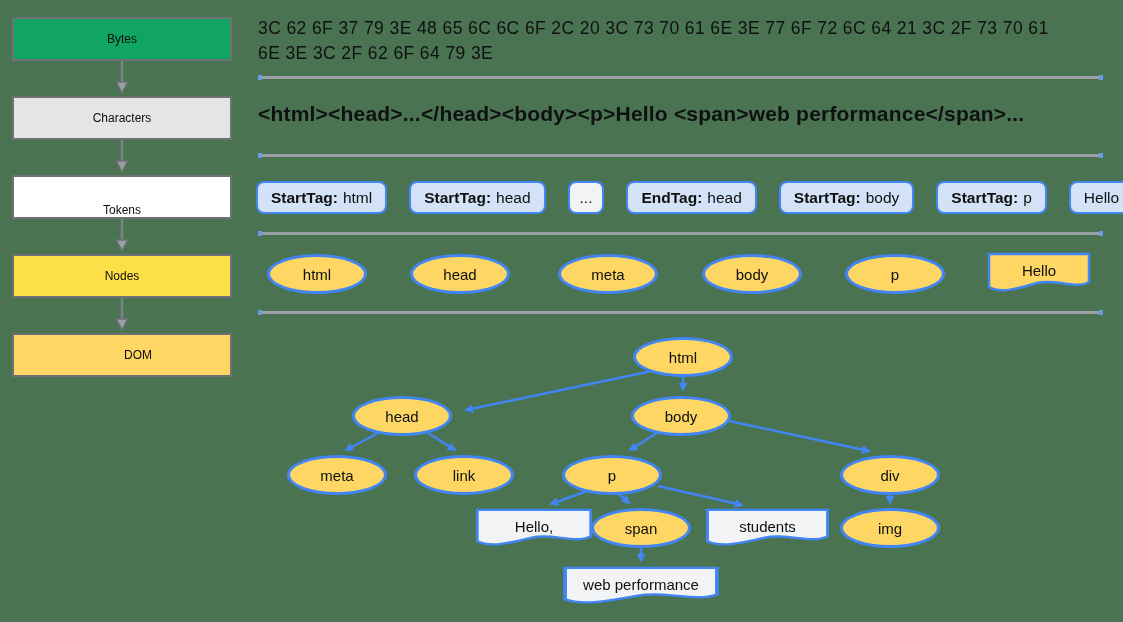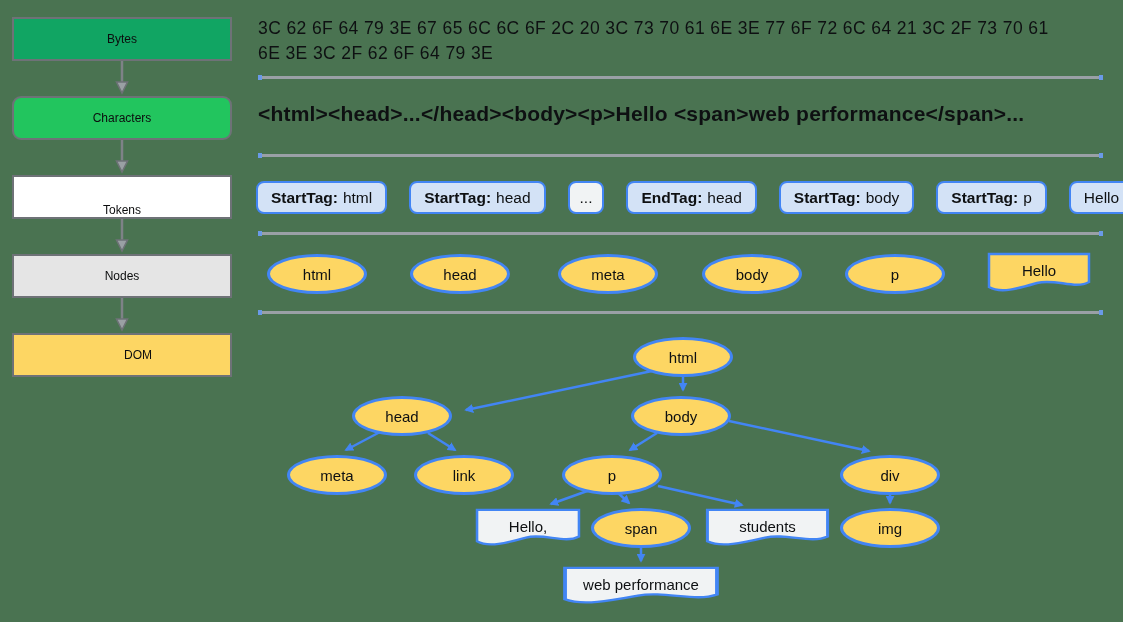--- a/index.html
+++ b/index.html
@@ -10,23 +10,23 @@
     color:#121416;
   }
   
   .pipe-box{
     position:absolute;left:12px;width:220px;height:44px;
     border:2px solid #6E7277;box-sizing:border-box;
     display:flex;align-items:center;justify-content:center;
     font-size:12px;color:#0c0d0e;
   }
   .pipe-bytes{top:17px;background:#11A563;}
-  .pipe-characters{top:96px;background:#22c55e;border-radius:9px;}
+  .pipe-characters{top:96px;background:#e5e5e5;}
   .pipe-tokens{top:175px;background:#ffffff;align-items:flex-end;}
-  .pipe-nodes{top:254px;background:#e5e5e5;}
+  .pipe-nodes{top:254px;background:#fde047;}
   .pipe-dom{top:333px;background:#FDD663;padding-left:32px;}
   .pipe-arrow{position:absolute;left:113px;width:18px;height:35px;}
   .pa1{top:61px;} .pa2{top:140px;} .pa3{top:219px;} .pa4{top:298px;}
   
   .divider{position:absolute;left:261px;width:839px;height:3px;background:#9AA0A6;}
   .divider::before,.divider::after{content:"";position:absolute;top:-1px;width:4px;height:5px;background:#6A9AE8;}
   .divider::before{left:-3px;} .divider::after{right:-3px;}
   .dv1{top:76px;} .dv2{top:154px;} .dv3{top:232px;} .dv4{top:311px;}
   
   .bytes-text{position:absolute;left:258px;top:16px;font-size:17.5px;line-height:25px;letter-spacing:.4px;color:#0e1012;}
@@ -55,21 +55,21 @@
     display:flex;align-items:center;justify-content:center;
     font-size:15px;color:#0e1012;
   }
   
   .n-html{left:267px;top:254px;} .n-head{left:410px;top:254px;}
   .n-meta{left:558px;top:254px;} .n-body{left:702px;top:254px;}
   .n-p{left:845px;top:254px;}   .d-hello{left:987px;top:252px;}
   
   .t-html{left:633px;top:337px;} .t-head{left:352px;top:396px;} .t-body{left:631px;top:396px;}
   .t-meta{left:287px;top:455px;} .t-link{left:414px;top:455px;} .t-p{left:562px;top:455px;} .t-div{left:840px;top:455px;}
-  .t-helloc{left:475px;top:508px;width:106px;height:40px;} .t-span{left:591px;top:508px;} 
+  .t-helloc{left:475px;top:508px;width:118px;height:40px;} .t-span{left:591px;top:508px;} 
   .t-students{left:705px;top:508px;width:125px;height:40px;} .t-img{left:840px;top:508px;}
   .t-webperf{left:562px;top:566px;width:158px;height:40px;}
   .tree-arrows{position:absolute;left:0;top:0;width:1123px;height:622px;pointer-events:none;}
 </style>
 </head>
 <body>
 
 <div id="stage">
 
   <div class="pipe-box pipe-bytes">
@@ -104,21 +104,21 @@
     <line x1="9" y1="0" x2="9" y2="23" stroke="#7E8287" stroke-width="2.5"></line>
     <path d="M3.5 21 L9 32 L14.5 21 Z" fill="#9aa0a4" stroke="#6E7277" stroke-width="1.6"></path>
   </svg>
 
   <div class="divider dv1"></div>
   <div class="divider dv2"></div>
   <div class="divider dv3"></div>
   <div class="divider dv4"></div>
 
   <div class="bytes-text">
-    <div>3C 62 6F 64 79 3E 67 65 6C 6C 6F 2C 20 3C 73 70 61 6E 3E 77 6F 72 6C 64 21 3C 2F 73 70 61</div>
+    <div>3C 62 6F 37 79 3E 48 65 6C 6C 6F 2C 20 3C 73 70 61 6E 3E 77 6F 72 6C 64 21 3C 2F 73 70 61</div>
     <div>6E 3E 3C 2F 62 6F 64 79 3E</div>
   </div>
 
   <div class="chars-text">&lt;html&gt;&lt;head&gt;...&lt;/head&gt;&lt;body&gt;&lt;p&gt;Hello &lt;span&gt;web performance&lt;/span&gt;...</div>
 
   <div class="tokens-row">
     <div class="token">
       <span class="tok-prefix">StartTag:</span>
         <span>html</span>
     </div>

